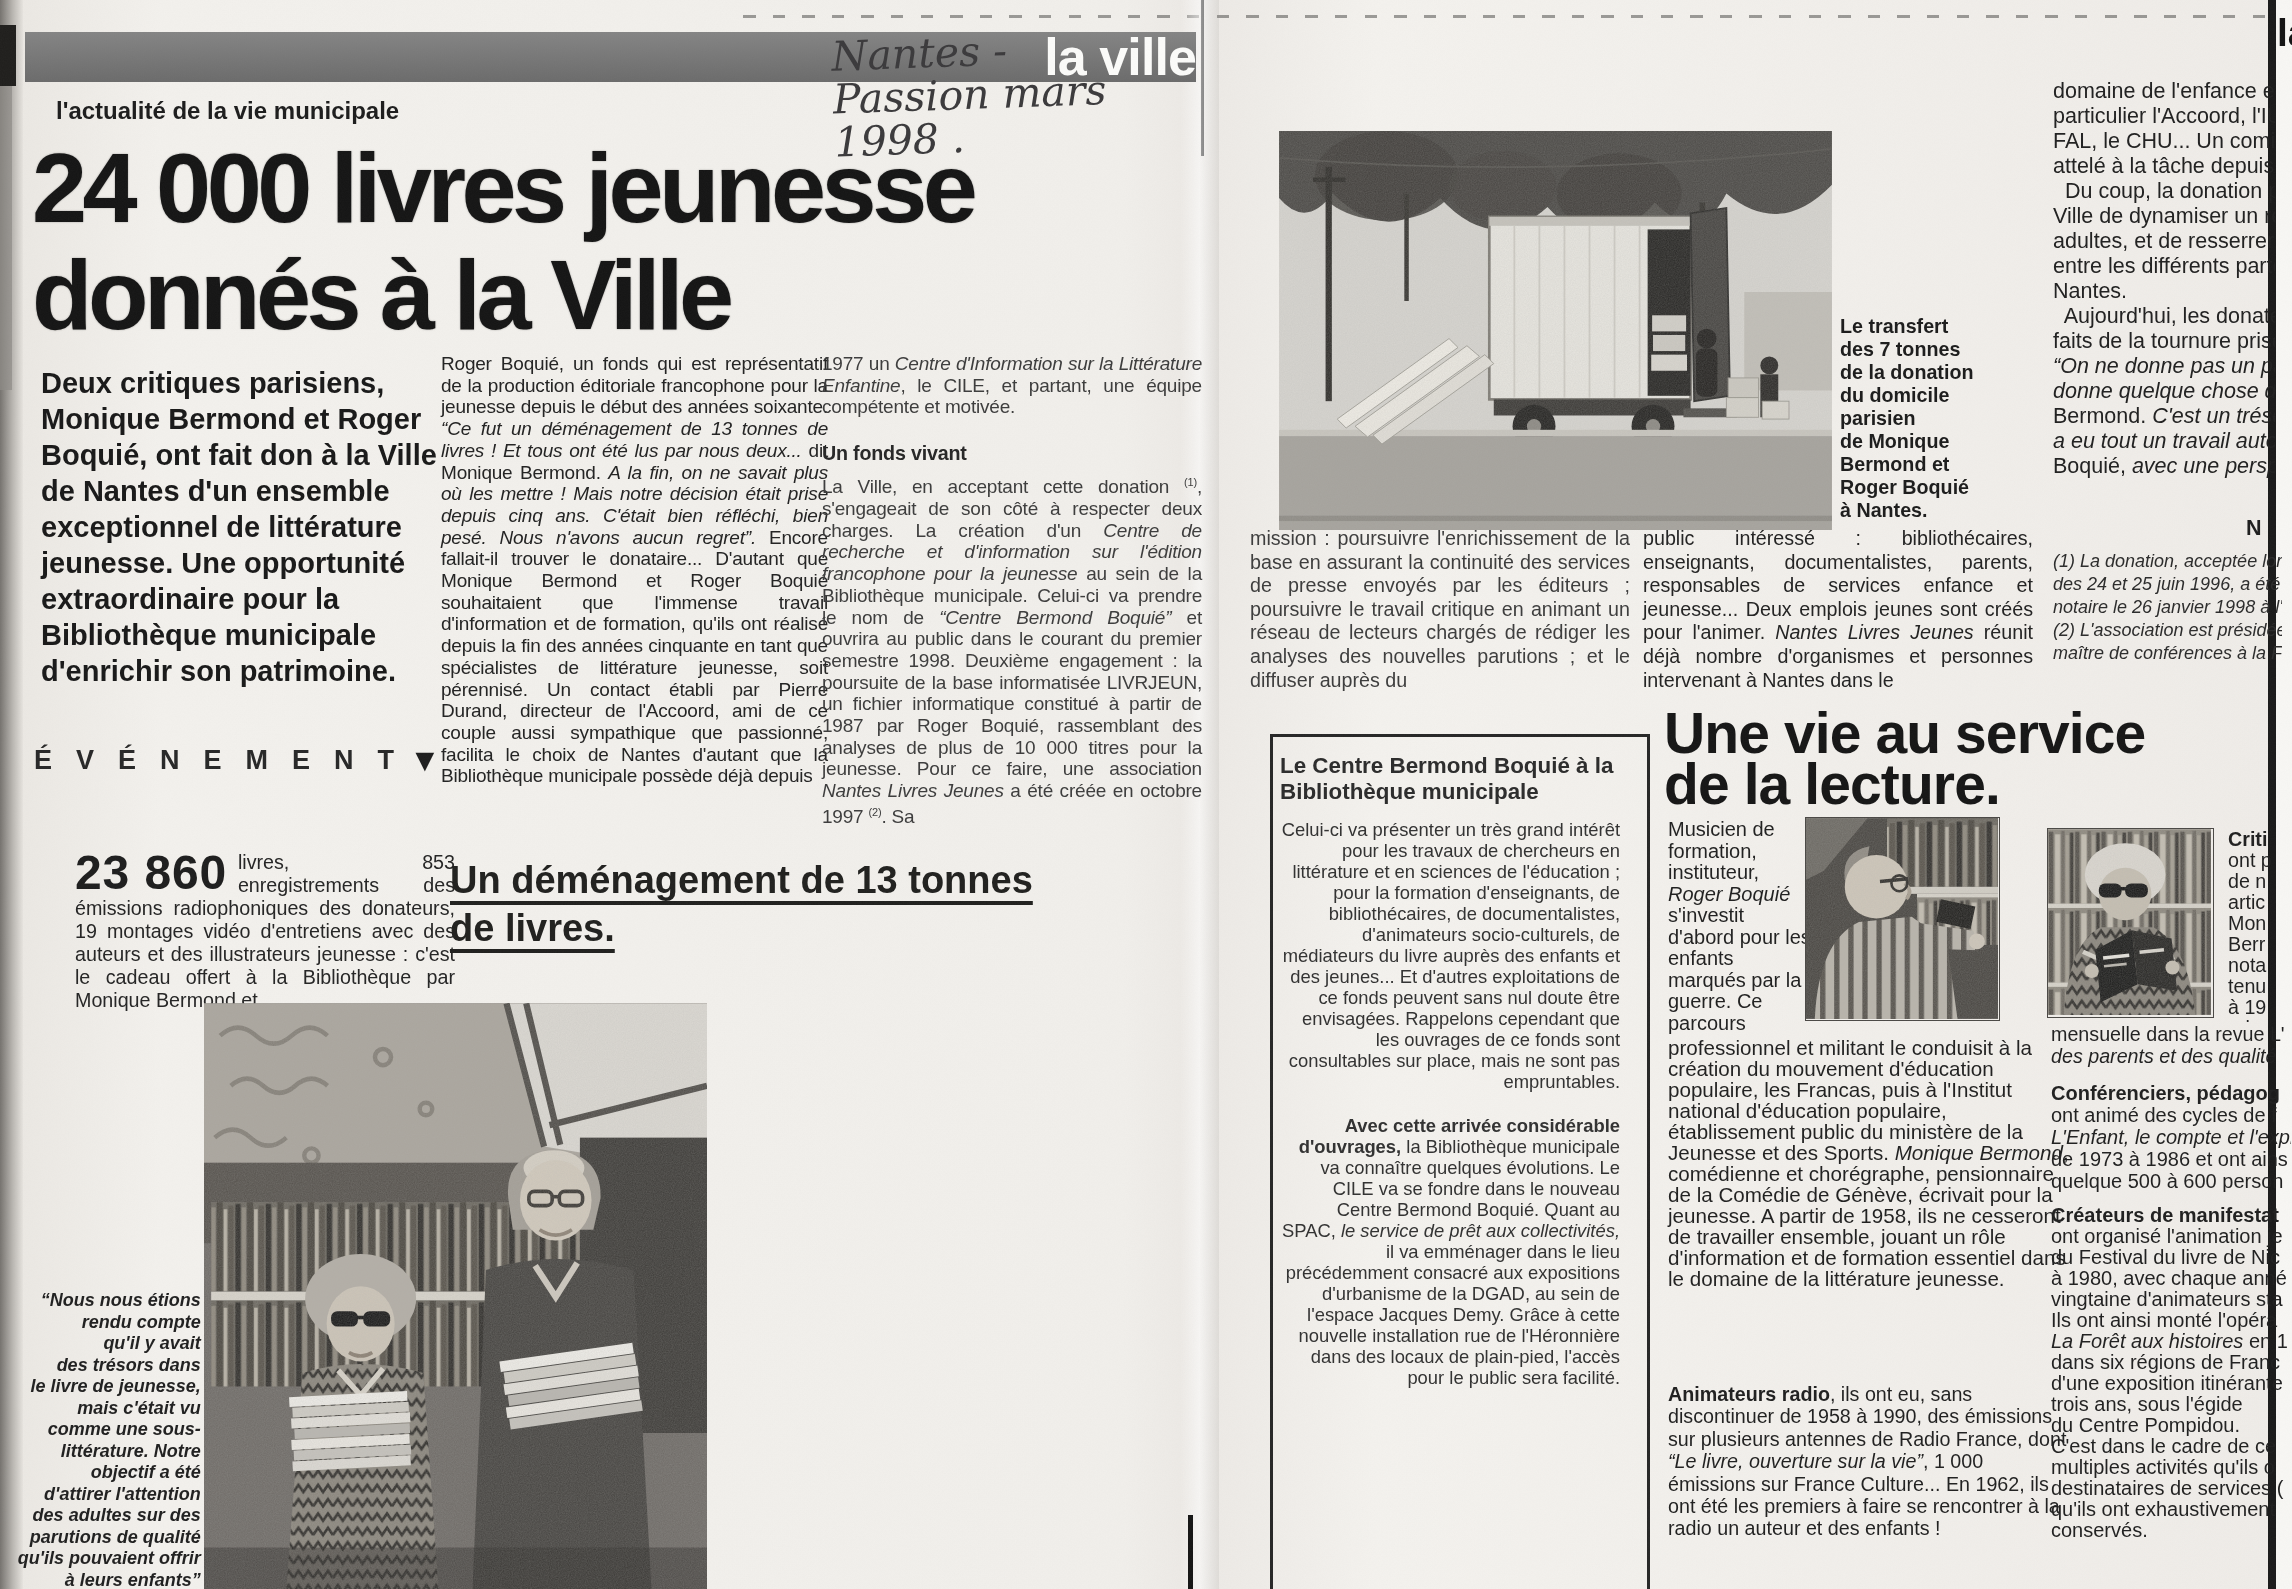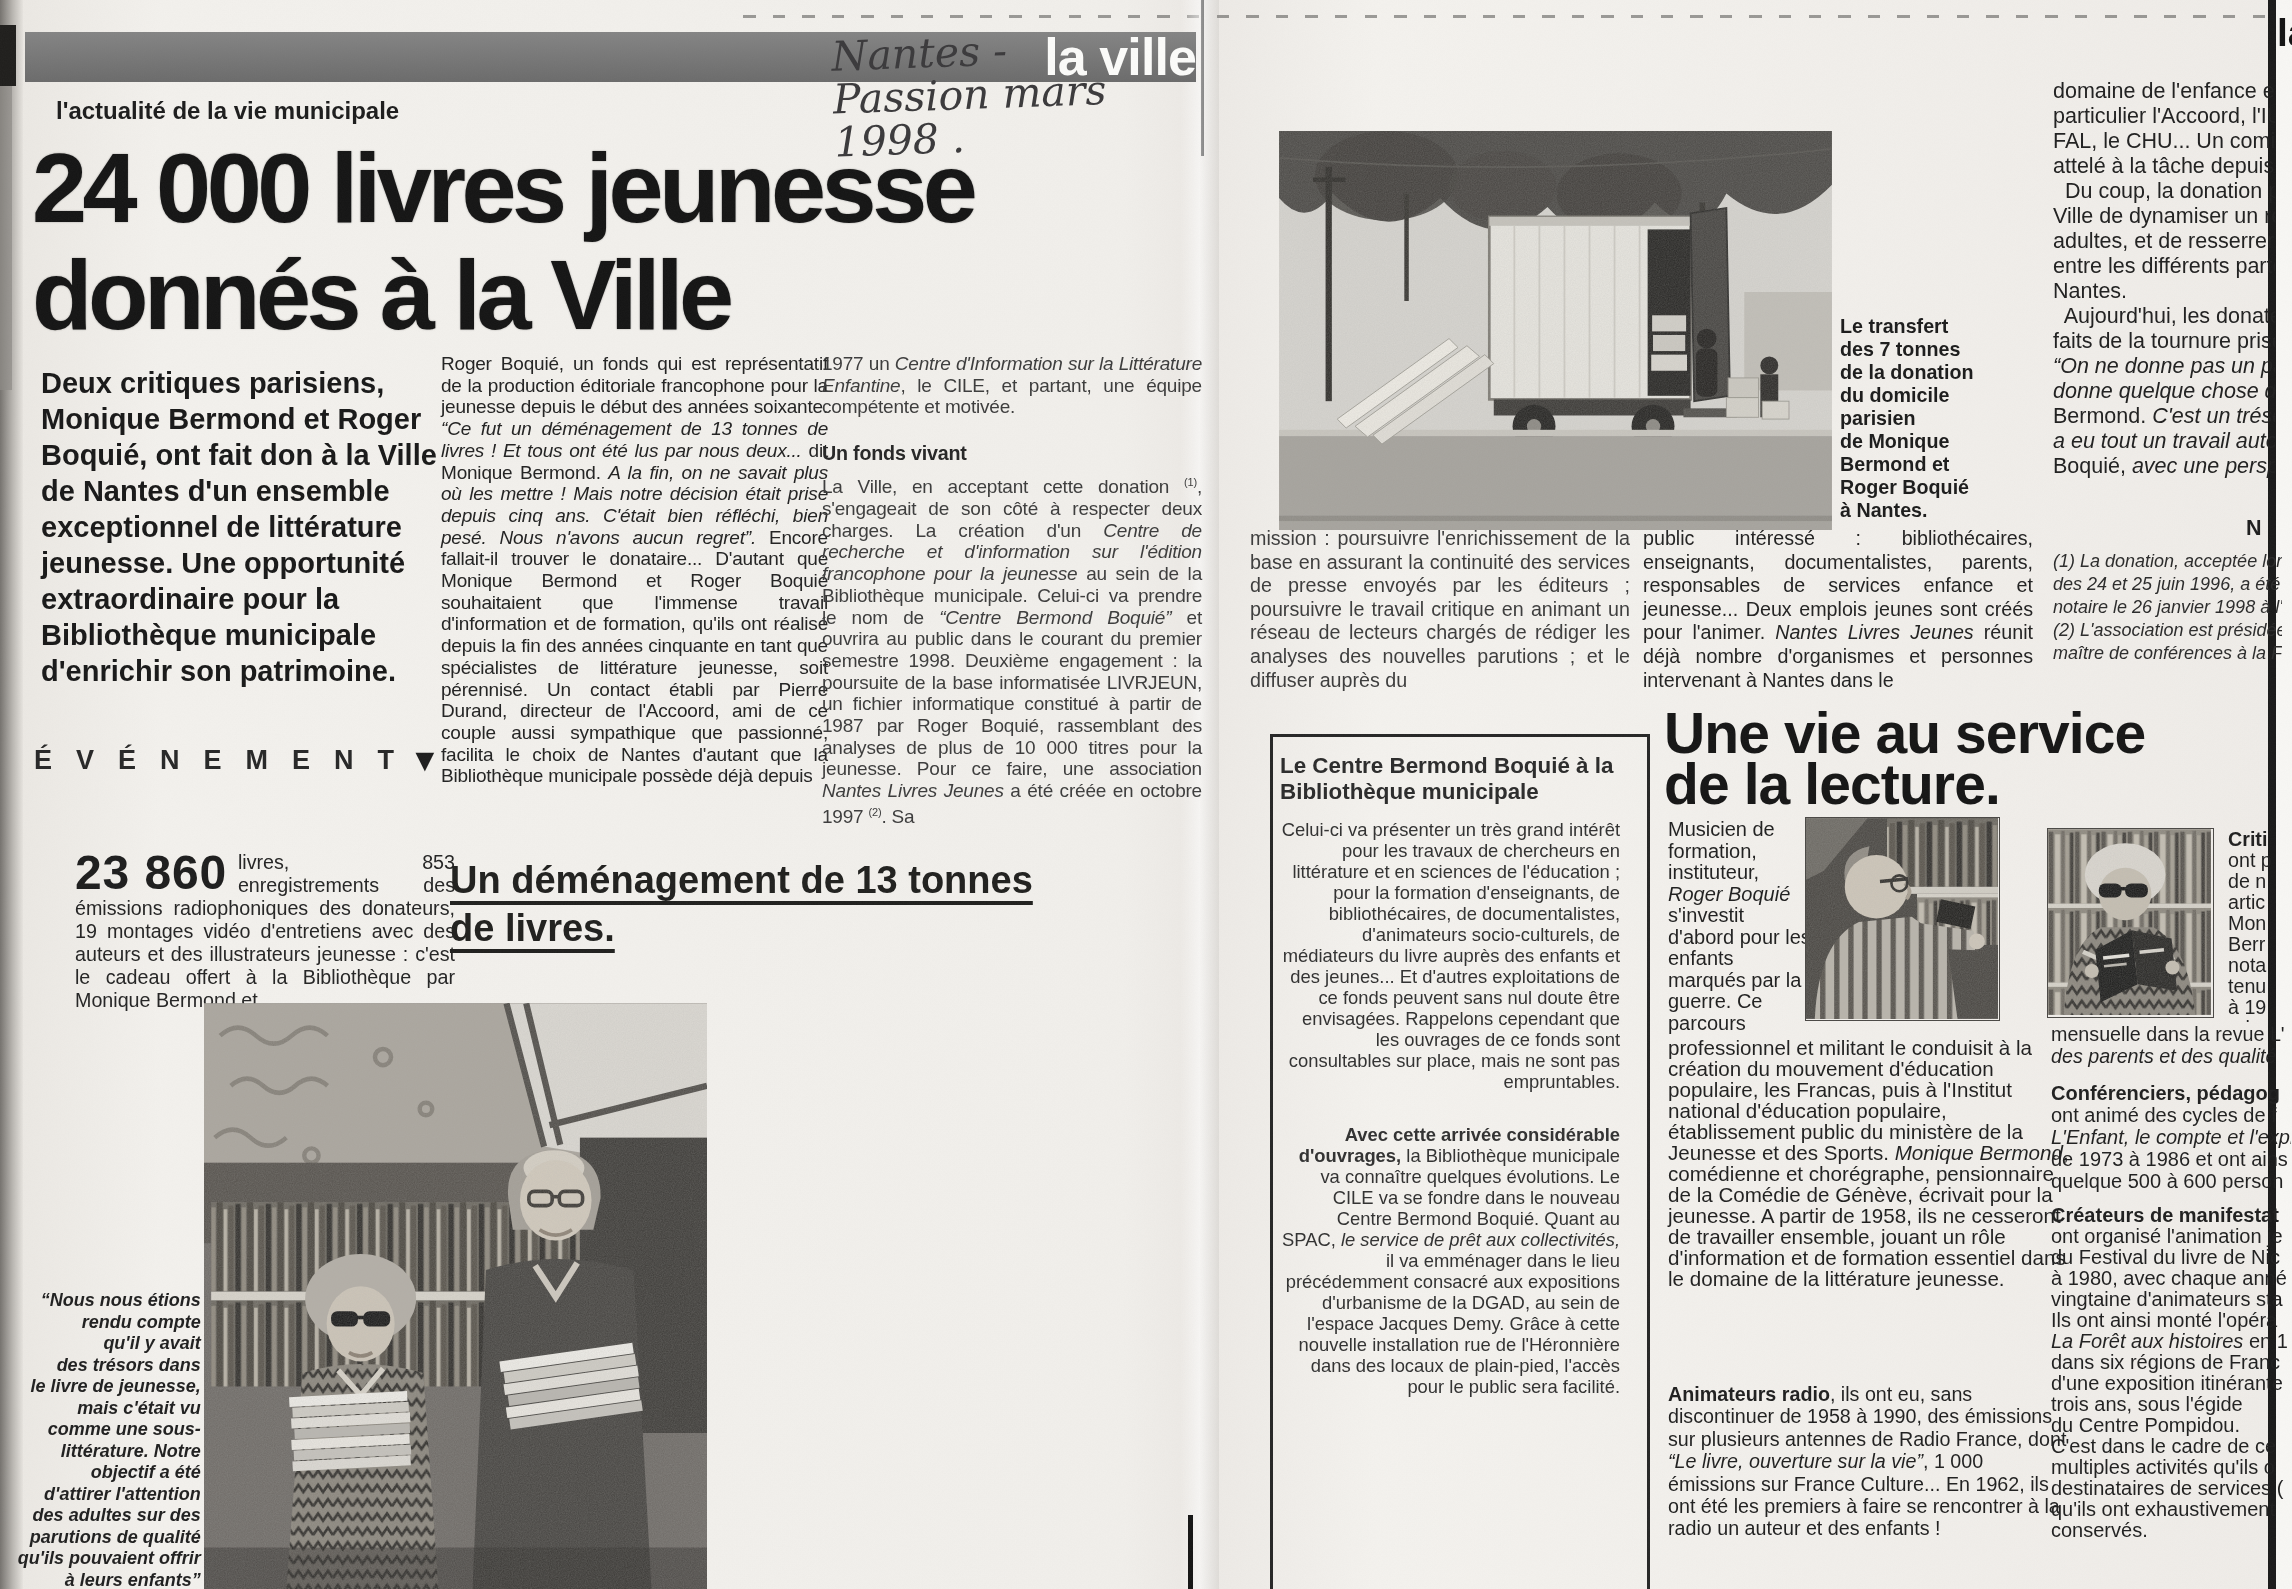--- a/index.html
+++ b/index.html
@@ -53,21 +53,21 @@
   .rightcol-top{left:2053px;top:79px;width:222px;height:428px;overflow:hidden;font-size:21.5px;line-height:25px;color:#202020;}
   .signature{left:2246px;top:516px;font-size:21.5px;font-weight:700;color:#1d1d1d;}
   .footnotes{left:2053px;top:550px;width:229px;overflow:hidden;font-style:italic;font-size:18px;line-height:23px;color:#2b2b2b;}
   .mission{left:1250px;top:527px;width:380px;font-size:19.7px;line-height:23.6px;}
   .public{left:1643px;top:527px;width:390px;font-size:19.7px;line-height:23.6px;}
 
   .boxart{left:1270px;top:734px;width:380px;height:958px;border:3.6px solid #262626;box-sizing:border-box;
      padding:16px 27px 16px 7px;}
   .boxart .box-title{font-size:22.4px;line-height:26px;font-weight:800;color:#2b2b2b;}
   .boxart p{margin:14.3px 0 0 0;font-size:18.4px;line-height:21px;color:#313131;text-align:right;}
-  .boxart p + p{margin-top:32px;}
+  .boxart p + p{margin-top:23px;}
 
   .vie-headline{left:1664px;top:708px;font-size:57px;line-height:51px;font-weight:900;letter-spacing:-0.9px;color:#151515;}
   .musician{left:1668px;top:819px;width:145px;font-size:20px;line-height:21.5px;color:#1f1f1f;}
   .career{left:1668px;top:1037px;width:403px;font-size:20.6px;line-height:21px;color:#1f1f1f;}
   .radio{left:1668px;top:1383px;width:405px;font-size:19.7px;line-height:22.4px;color:#1f1f1f;}
   .side-frag{left:2228px;top:829px;width:63px;height:193px;overflow:hidden;font-size:19.7px;line-height:21px;color:#1f1f1f;}
   .revue{left:2051px;top:1023px;width:240px;overflow:hidden;font-size:19.7px;line-height:22.4px;color:#1f1f1f;}
   .confs{left:2051px;top:1082px;width:240px;overflow:hidden;font-size:20px;line-height:22px;color:#1f1f1f;}
   .crea{left:2051px;top:1205px;width:240px;overflow:hidden;font-size:20px;line-height:21px;color:#1f1f1f;}
   .right-black{left:2268px;top:0;width:8px;height:1590px;background:#191919;}

